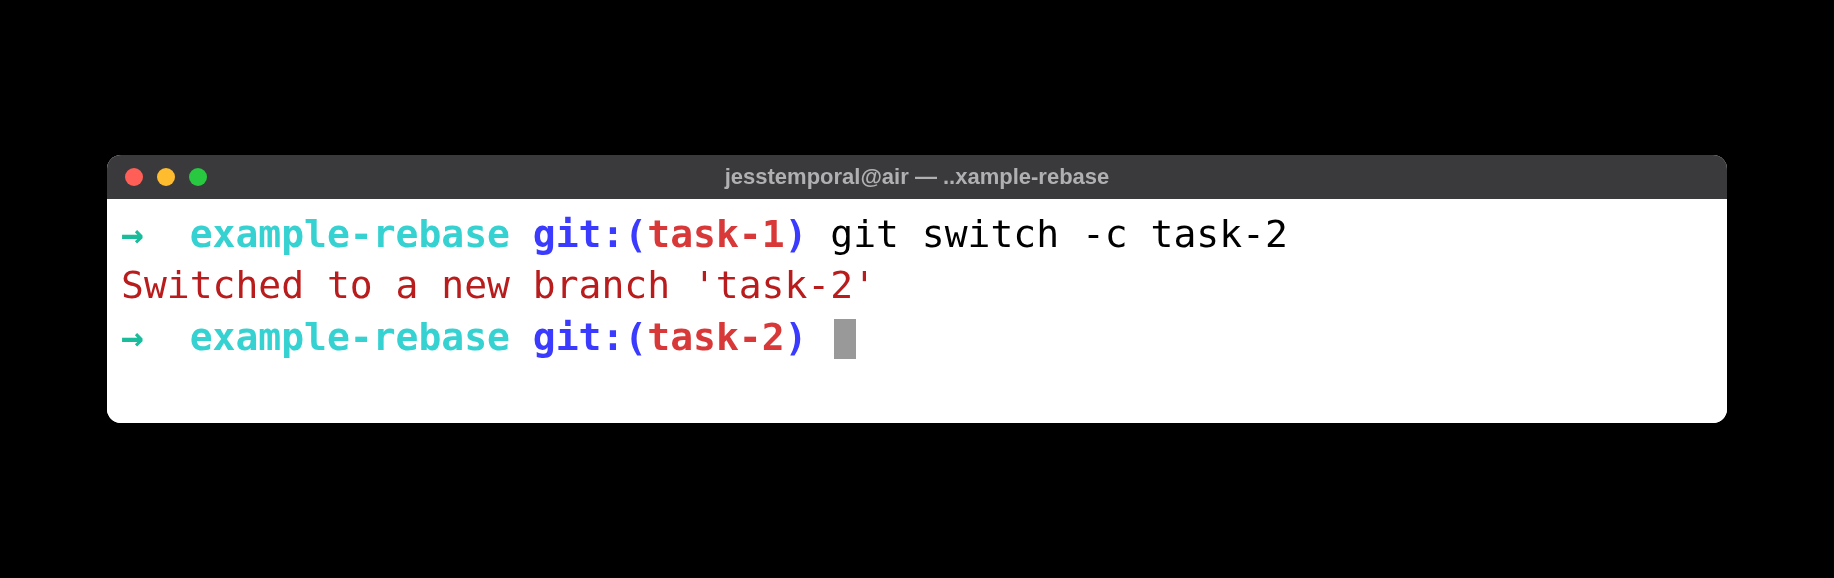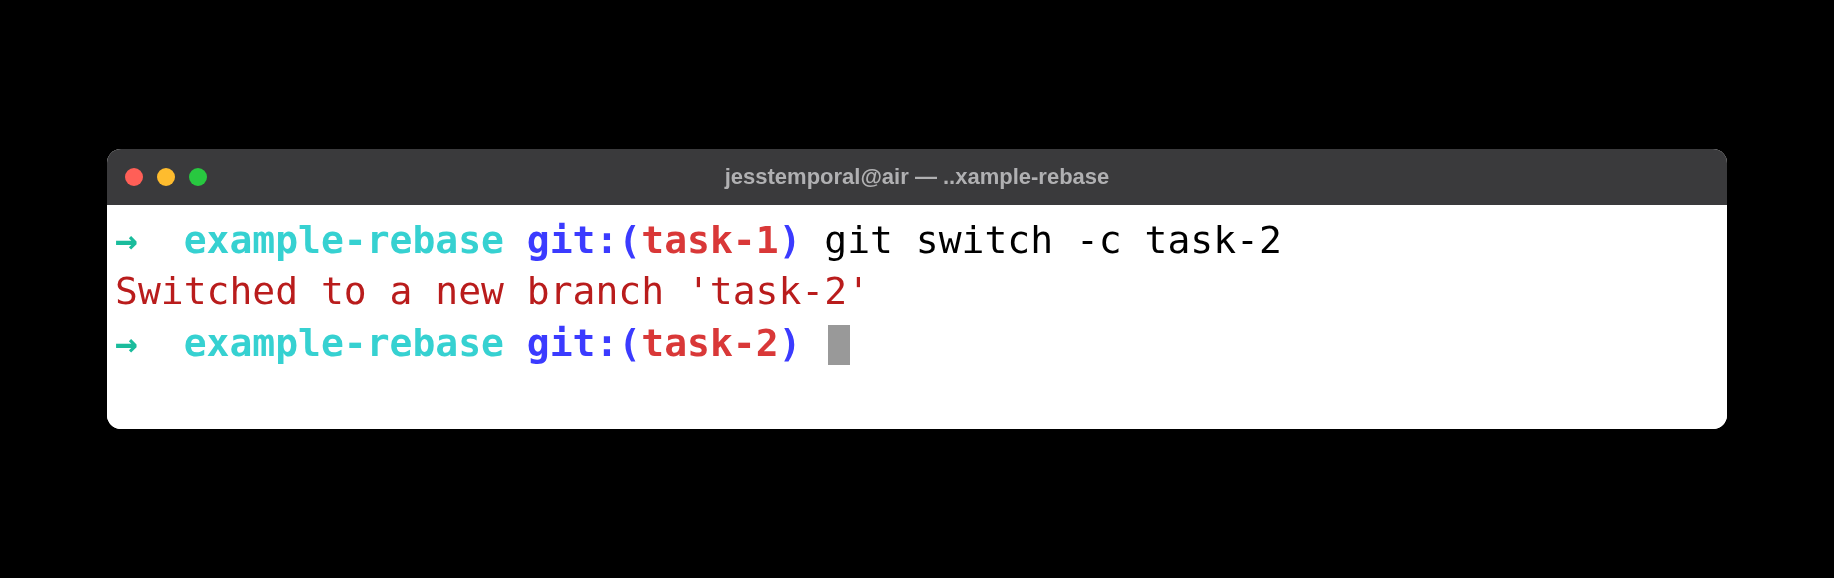--- a/index.html
+++ b/index.html
@@ -18,21 +18,21 @@
     }
     .terminal-window {
       width: 1620px;
       background: #fff;
       border-radius: 14px;
       overflow: hidden;
       box-shadow: 0 20px 60px rgba(0,0,0,0.5);
     }
     .titlebar {
       background: #3a3a3c;
-      height: 56px;
+      height: 44px;
       display: flex;
       align-items: center;
       padding: 0 18px;
       position: relative;
     }
     .traffic-lights {
       display: flex;
       gap: 14px;
       align-items: center;
     }
@@ -48,21 +48,21 @@
       position: absolute;
       left: 50%;
       transform: translateX(-50%);
       color: #b0b0b2;
       font-size: 22px;
       font-weight: 600;
       font-family: -apple-system, BlinkMacSystemFont, "Segoe UI", sans-serif;
     }
     .terminal-body {
       background: #fff;
-      padding: 10px 14px 60px 8px;
+      padding: 10px 14px 60px 14px;
       font-size: 38px;
       line-height: 1.35;
       font-weight: 600;
       color: #000;
       white-space: pre;
     }
     .arrow { color: #1abc9c; }
     .dir { color: #36d1d1; }
     .git-label { color: #3b3bff; }
     .paren { color: #3b3bff; }

